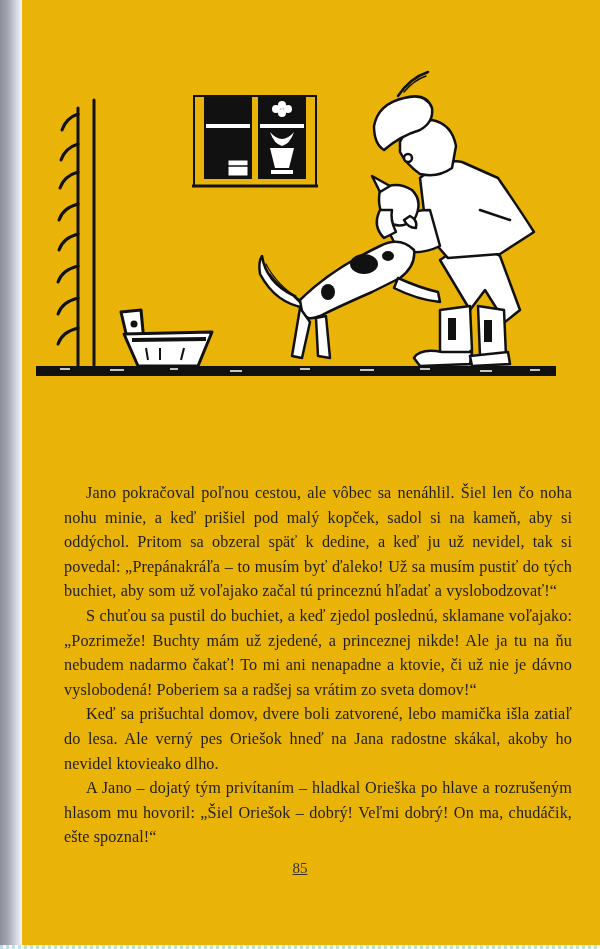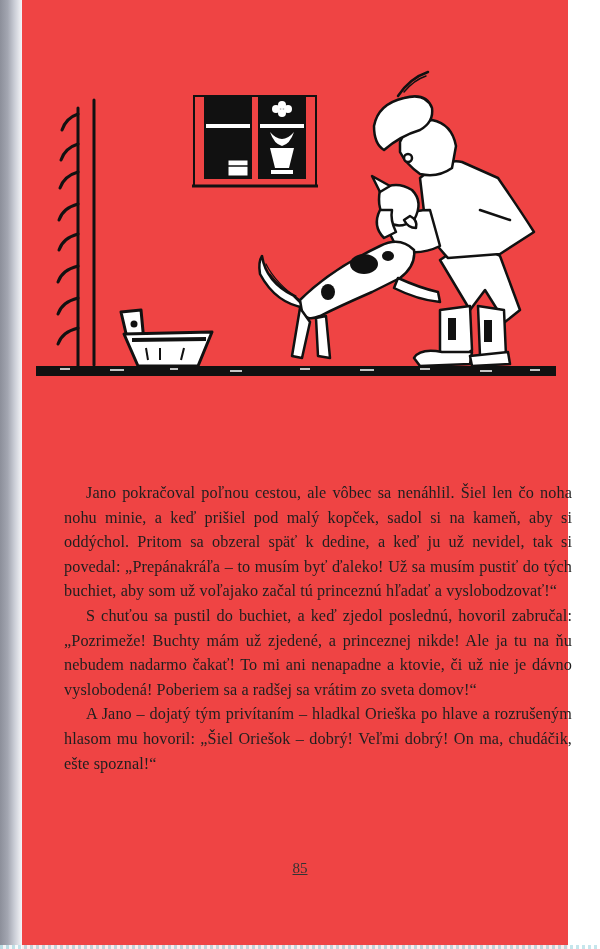--- a/index.html
+++ b/index.html
@@ -11,24 +11,23 @@
       width: 600px;
       height: 949px;
       position: relative;
       overflow: hidden;
       font-family: "Liberation Serif", "DejaVu Serif", serif;
       color: #1f1f1f;
     }
     .page {
       position: absolute;
       left: 0; top: 0;
-      width: 540px;
+      width: 600px;
       height: 949px;
-      background: #ef4444;
-      padding-left: 28px;
+      background: #eab308;
     }
     .binding-shadow {
       position: absolute;
       left: 0; top: 0;
       width: 22px;
       height: 949px;
       background: linear-gradient(to right, #8c8f9a 0%, #a3a6b1 35%, #c9ccd5 65%, #f4f5f8 100%);
     }
     .bottom-edge {
       position: absolute;
@@ -178,20 +177,21 @@
 
       <g>
         <rect x="36" y="306" width="520" height="10" fill="#111"></rect>
         <path d="M60 309 l10 0 M110 310 l14 0 M170 309 l8 0 M230 311 l12 0 M300 309 l10 0 M360 310 l14 0 M420 309 l10 0 M480 311 l12 0 M530 310 l10 0" stroke="#fff" stroke-width="1.5"></path>
       </g>
     </svg>
   </div>
 
   <div class="text-block">
     <p class="para">Jano pokračoval poľnou cestou, ale vôbec sa nenáhlil. Šiel len čo noha nohu minie, a keď prišiel pod malý kopček, sadol si na kameň, aby si oddýchol. Pritom sa obzeral späť k dedine, a keď ju už nevidel, tak si povedal: „Prepánakráľa – to musím byť ďaleko! Už sa musím pus­tiť do tých buchiet, aby som už voľajako začal tú princeznú hľadať a vyslobodzovať!“</p>
-    <p class="para">S chuťou sa pustil do buchiet, a keď zjedol poslednú, hovoril zabručal: „Pozrimeže! Buchty mám už zjedené, a princeznej nikde! Ale ja tu na ňu nebudem nadarmo čakať! To mi ani nenapadne a ktovie, či už nie je dávno vyslobodená! Poberiem sa a radšej sa vrátim zo sveta domov!“</p>
+    <p class="para">S chuťou sa pustil do buchiet, a keď zjedol poslednú, sklamane voľajako: „Pozrimeže! Buchty mám už zjedené, a princeznej nikde! Ale ja tu na ňu nebudem nadarmo čakať! To mi ani nenapadne a ktovie, či už nie je dávno vyslobodená! Poberiem sa a radšej sa vrátim zo sveta domov!“</p>
+    <p class="para">Keď sa prišuchtal domov, dvere boli zatvorené, lebo mamička išla zatiaľ do lesa. Ale verný pes Oriešok hneď na Jana radostne skákal, akoby ho nevidel ktovieako dlho.</p>
     <p class="para">A Jano – dojatý tým privítaním – hladkal Orieška po hlave a rozruše­ným hlasom mu hovoril: „Šiel Oriešok – dobrý! Veľmi dobrý! On ma, chudáčik, ešte spoznal!“</p>
   </div>
 
   <div class="page-number">85</div>
 
   <div class="bottom-edge"></div>
 </div>
 
 </body></html>

